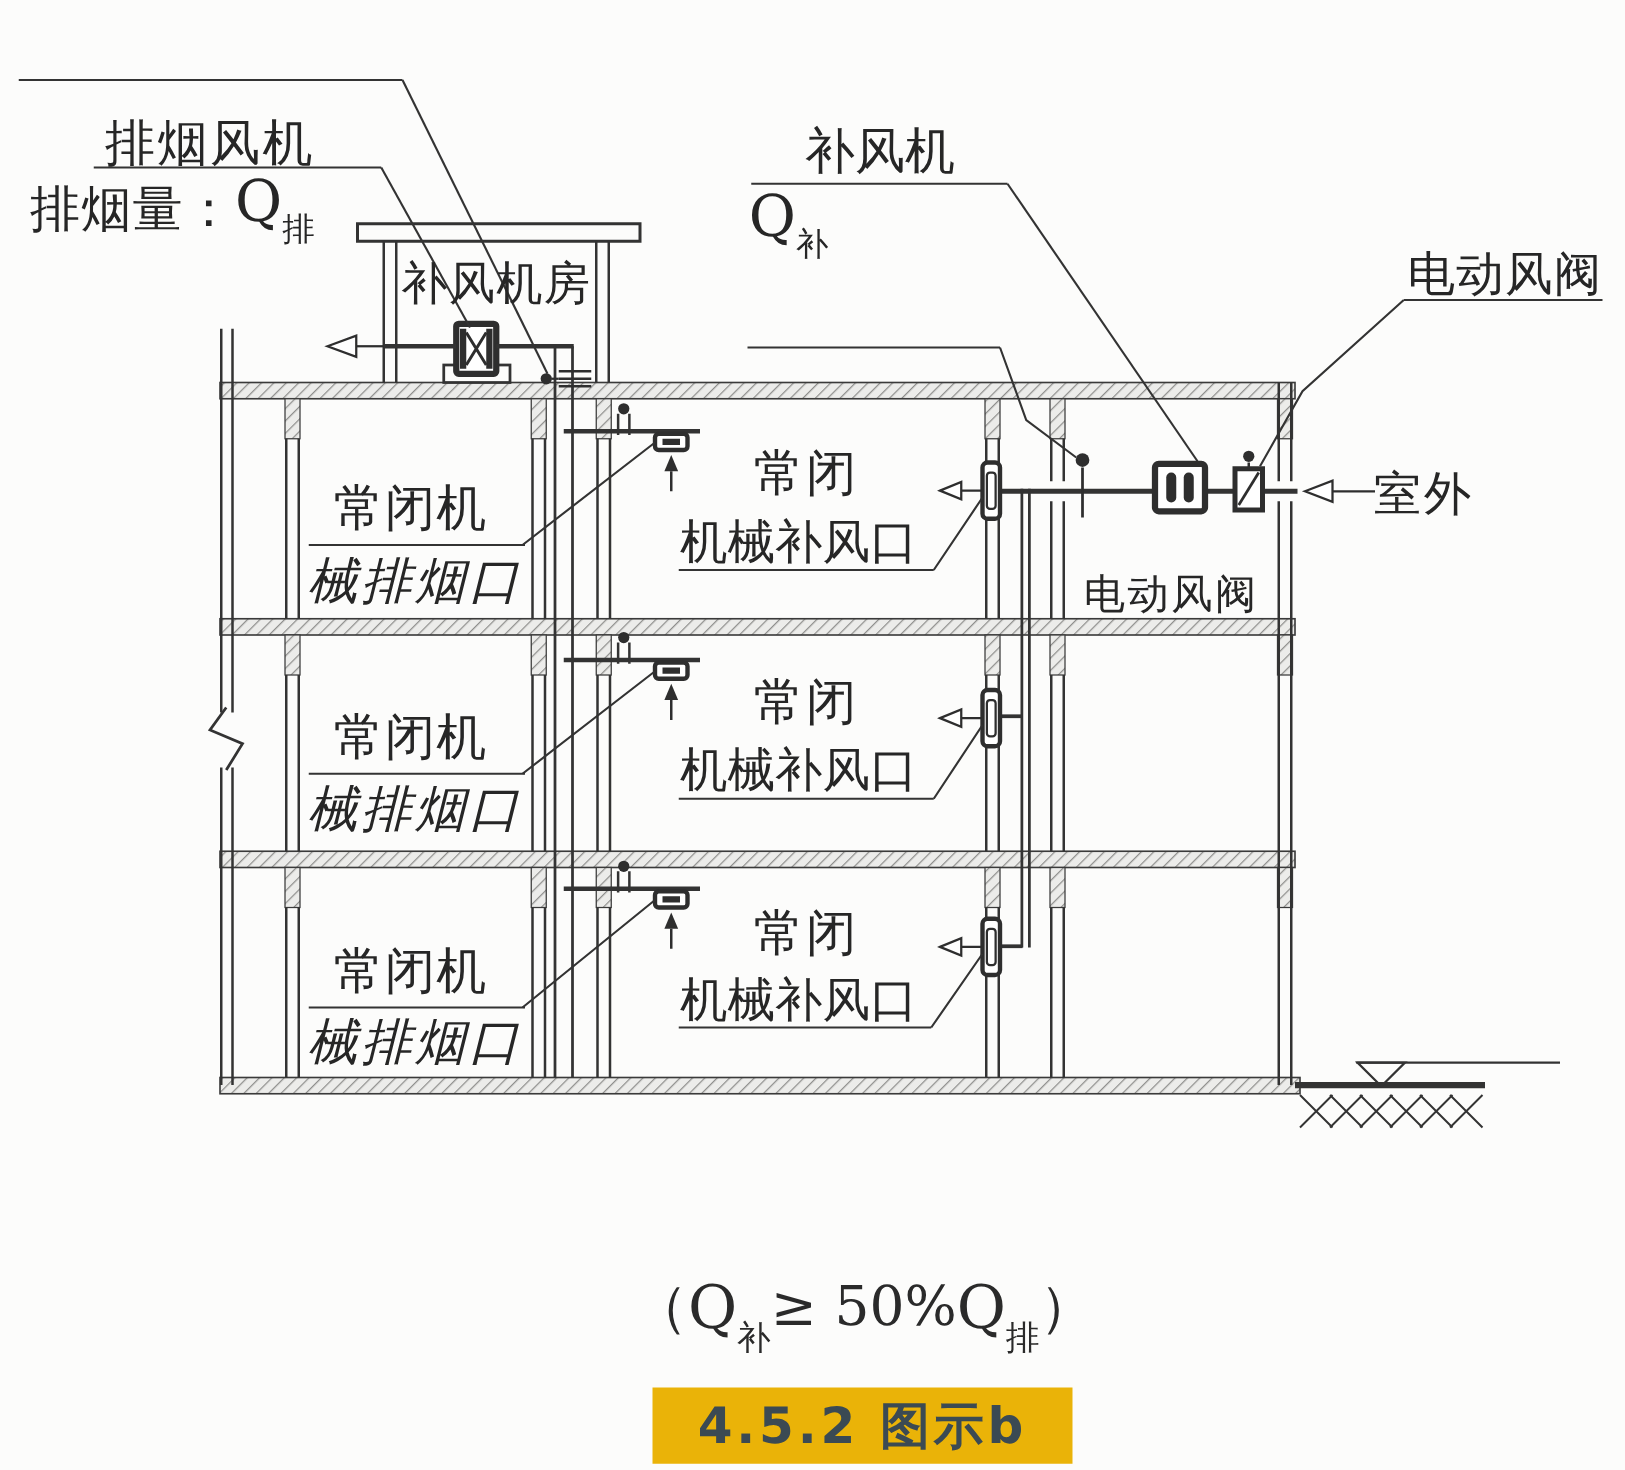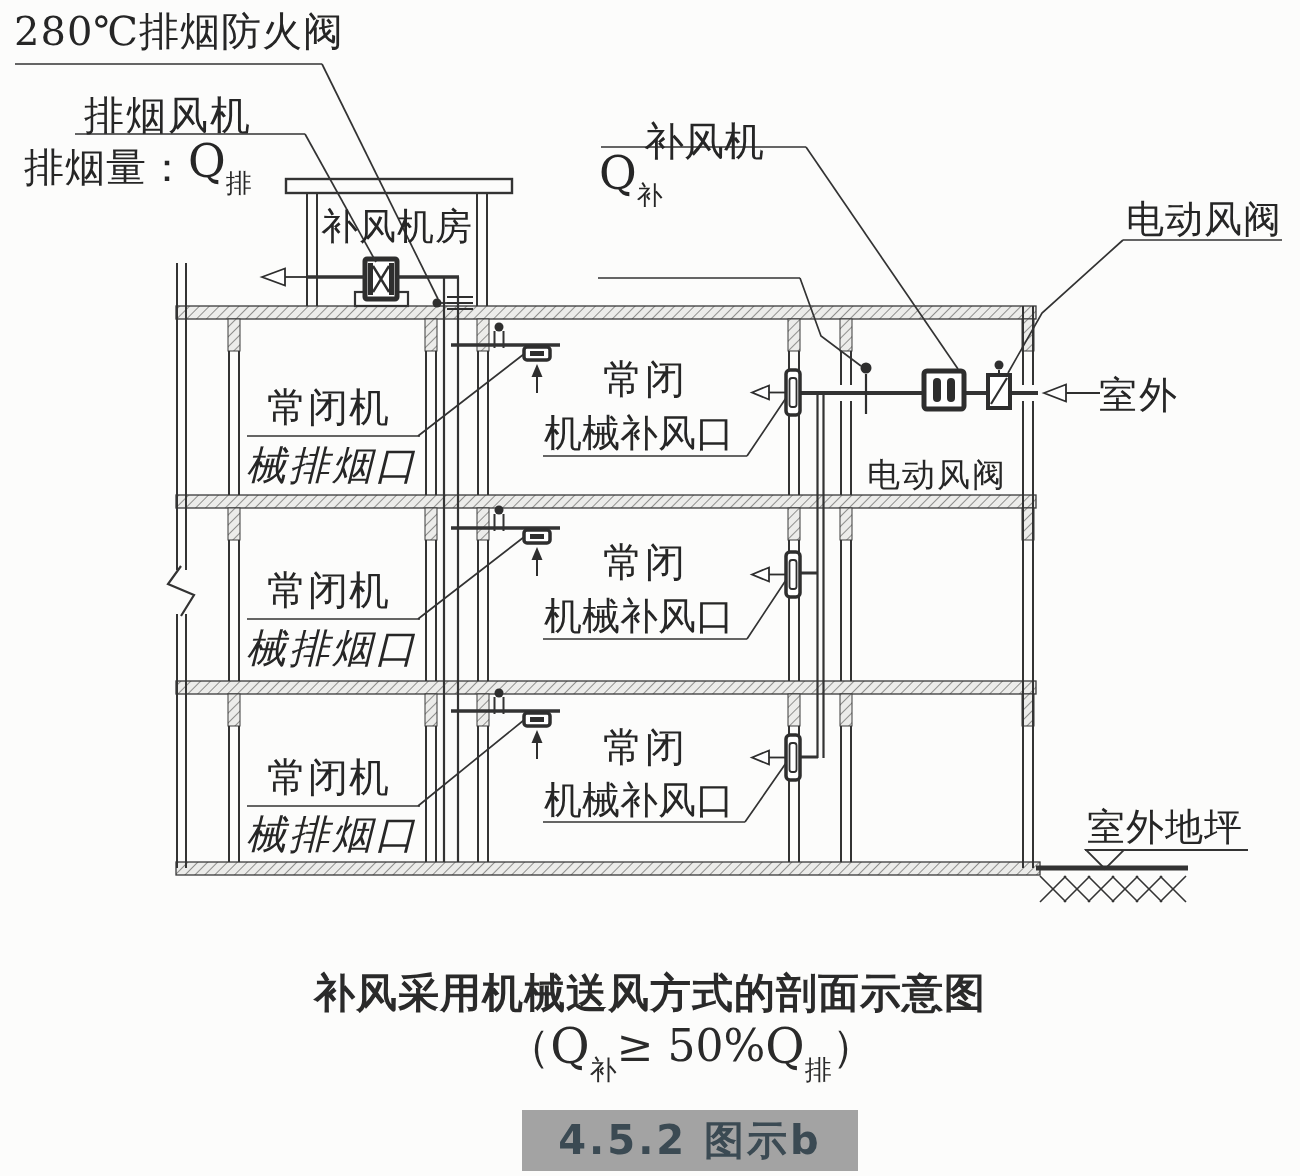--- a/index.html
+++ b/index.html
@@ -214,64 +214,61 @@
     <path d="M322,64 L438,299"></path>
     <path d="M305,134 L376,262"></path>
     <path d="M806,147 L958,369"></path>
     <path d="M800,278 L821,336 L861,366"></path>
     <path d="M1123,240 L1042,313 L1008,373"></path>
     <path d="M418,436 L524,354 M418,619 L524,537 M418,806 L524,720"></path>
     <path d="M747,456 L786,398 M747,639 L786,580 M745,822 L786,763"></path>
   </g>
 </svg>
 
-<div class="lbl f40" style="left:14px;top:8px;">280℃排烟防火阀</div>
 <div class="lbl f40 ls2" style="left:84px;top:92px;">排烟风机</div>
 
 <div class="qrow" style="left:24px;top:140px;">
   <span class="qtxt">排烟量：</span>
       <span class="qQ">Q</span>
       <span class="qsub">排</span>
 </div>
 
 <div class="lbl" style="left:321px;top:206px;font-size:37px;letter-spacing:1px;">补风机房</div>
 
-<div class="lbl f40 ls0" style="left:644px;top:98px;margin-top:20px;">补风机</div>
+<div class="lbl f40 ls0" style="left:644px;top:98px;">补风机</div>
 
 <div class="qrow" style="left:599px;top:152px;">
       <span class="qQ">Q</span>
       <span class="qsub">补</span>
 </div>
 
 <div class="lbl f38" style="left:1126px;top:198px;">电动风阀</div>
 <div class="lbl f38 ls2" style="left:1099px;top:374px;">室外</div>
 <div class="lbl room-small" style="left:867px;top:456px;">电动风阀</div>
-<div class="lbl f38" style="left:1087px;top:806px;">室外地坪</div>
 
 <div class="lbl f40" style="left:267px;top:384px;">常闭机</div>
 <div class="lbl f40 ls3" style="left:246px;top:442px;">械排烟口</div>
 <div class="lbl f40" style="left:267px;top:567px;">常闭机</div>
 <div class="lbl f40 ls3" style="left:246px;top:625px;">械排烟口</div>
 <div class="lbl f40" style="left:267px;top:754px;">常闭机</div>
 <div class="lbl f40 ls3" style="left:246px;top:811px;">械排烟口</div>
 
 <div class="lbl f40 ls2" style="left:603px;top:356px;">常闭</div>
 <div class="lbl ls0" style="left:544px;top:412px;font-size:38px;">机械补风口</div>
 <div class="lbl f40 ls2" style="left:603px;top:539px;">常闭</div>
 <div class="lbl ls0" style="left:544px;top:595px;font-size:38px;">机械补风口</div>
 <div class="lbl f40 ls2" style="left:603px;top:724px;">常闭</div>
 <div class="lbl ls0" style="left:544px;top:779px;font-size:38px;">机械补风口</div>
 
-<div class="title">补风采用机械送风方式的剖面示意图</div>
 
 <div class="formula">
   <span class="fm">（</span>
       <span class="fq">Q</span>
       <span class="fs">补</span>
       <span class="fm"> ≥ 50%</span>
       <span class="fq">Q</span>
       <span class="fs">排</span>
       <span class="fm">）</span>
 </div>
 
-<div class="badge" id="badge" style="background: #a3a3a3; color: rgb(59, 74, 83);">4.5.2 图示b</div>
+<div class="badge" id="badge" style="background: #eab308; color: rgb(59, 74, 83);">4.5.2 图示b</div>
 
 </div>
 
 </body></html>

